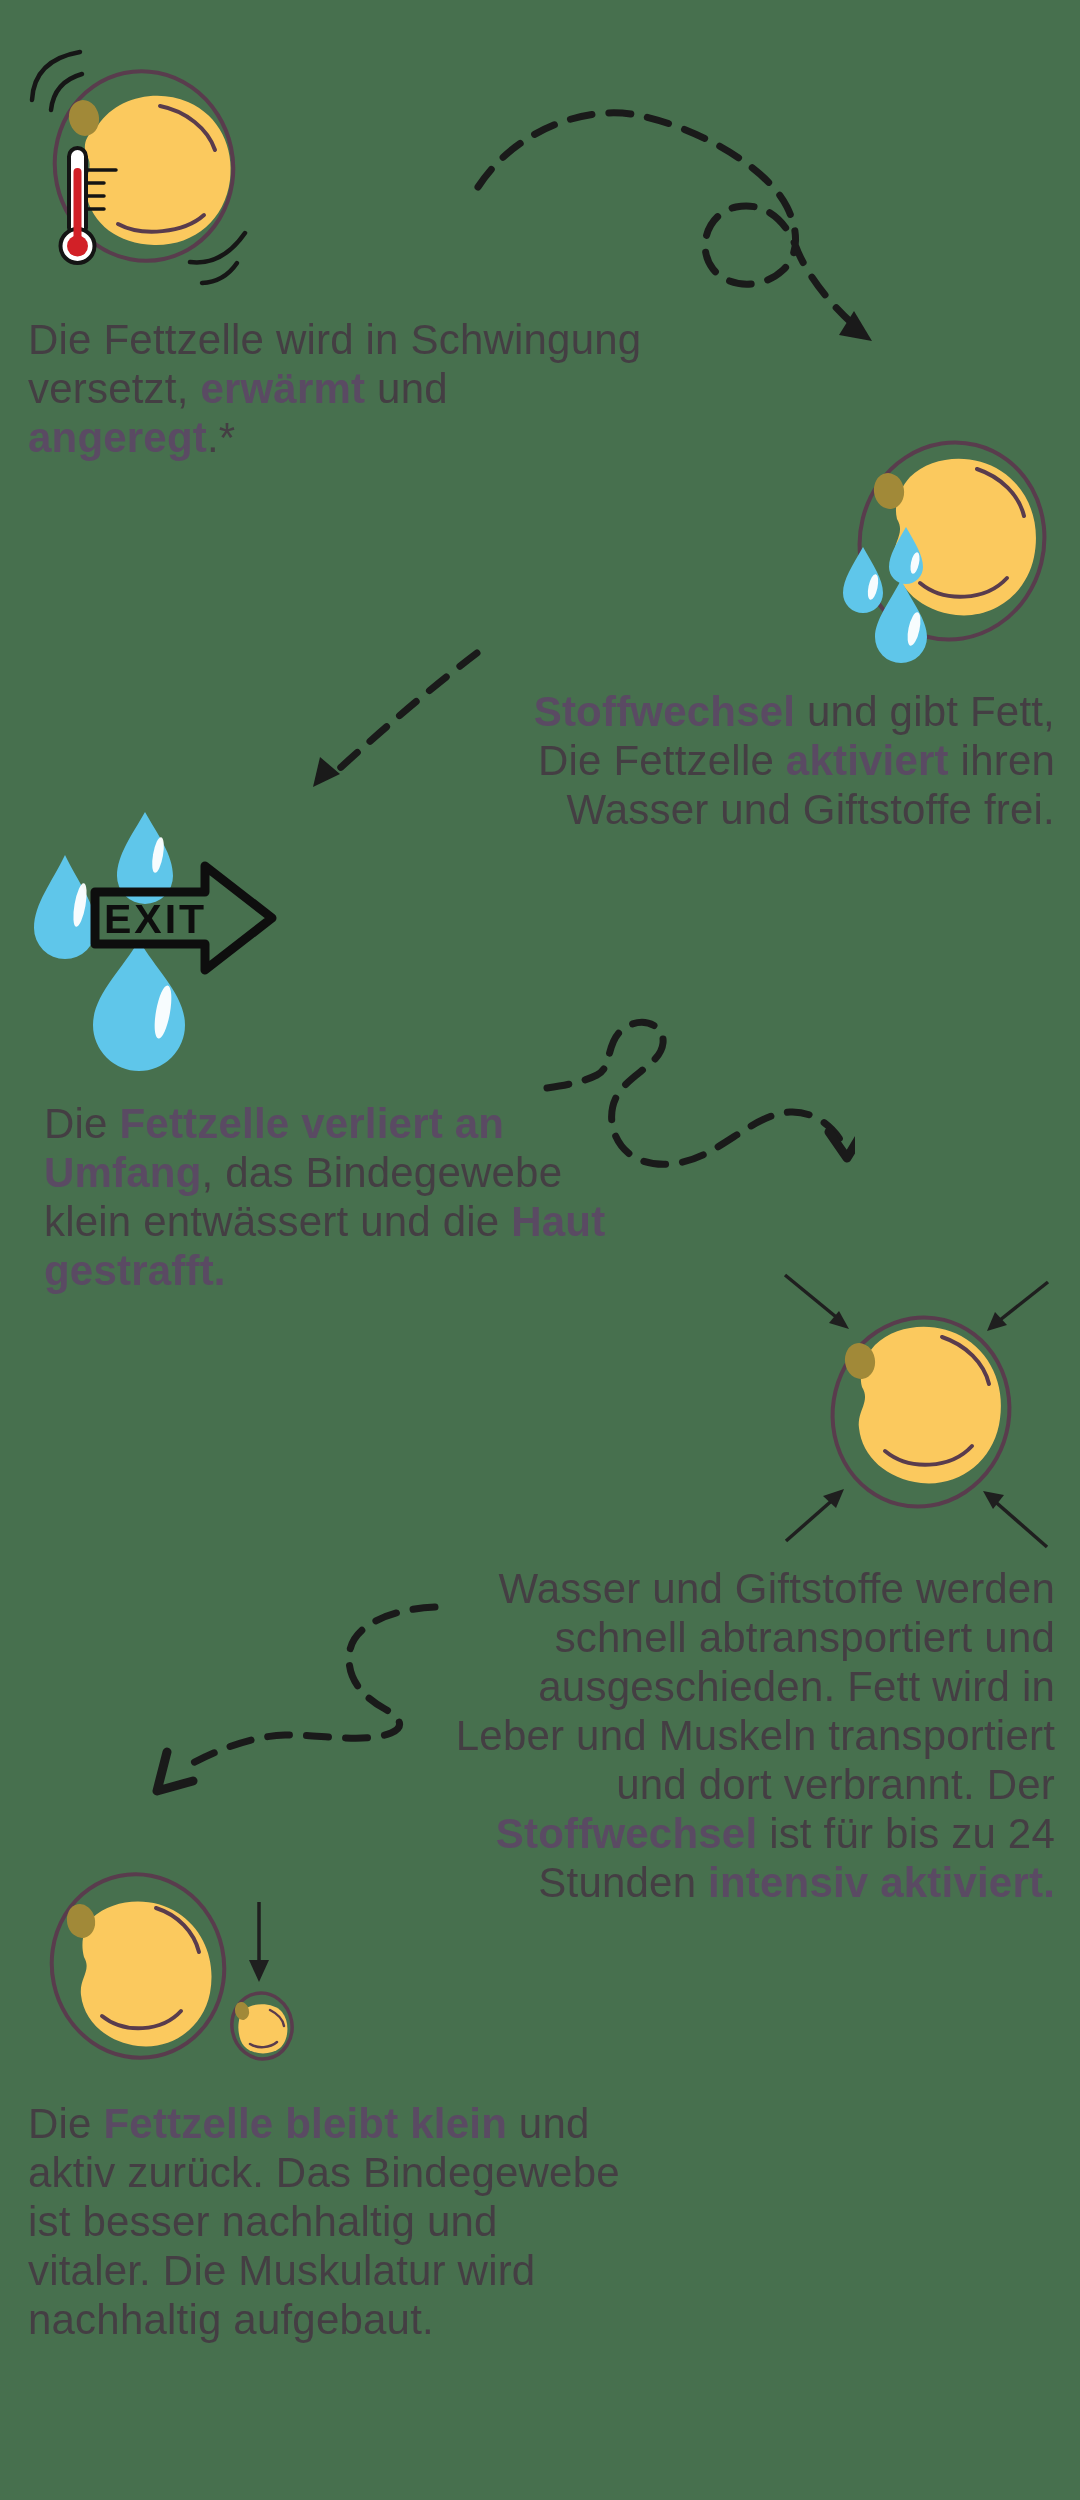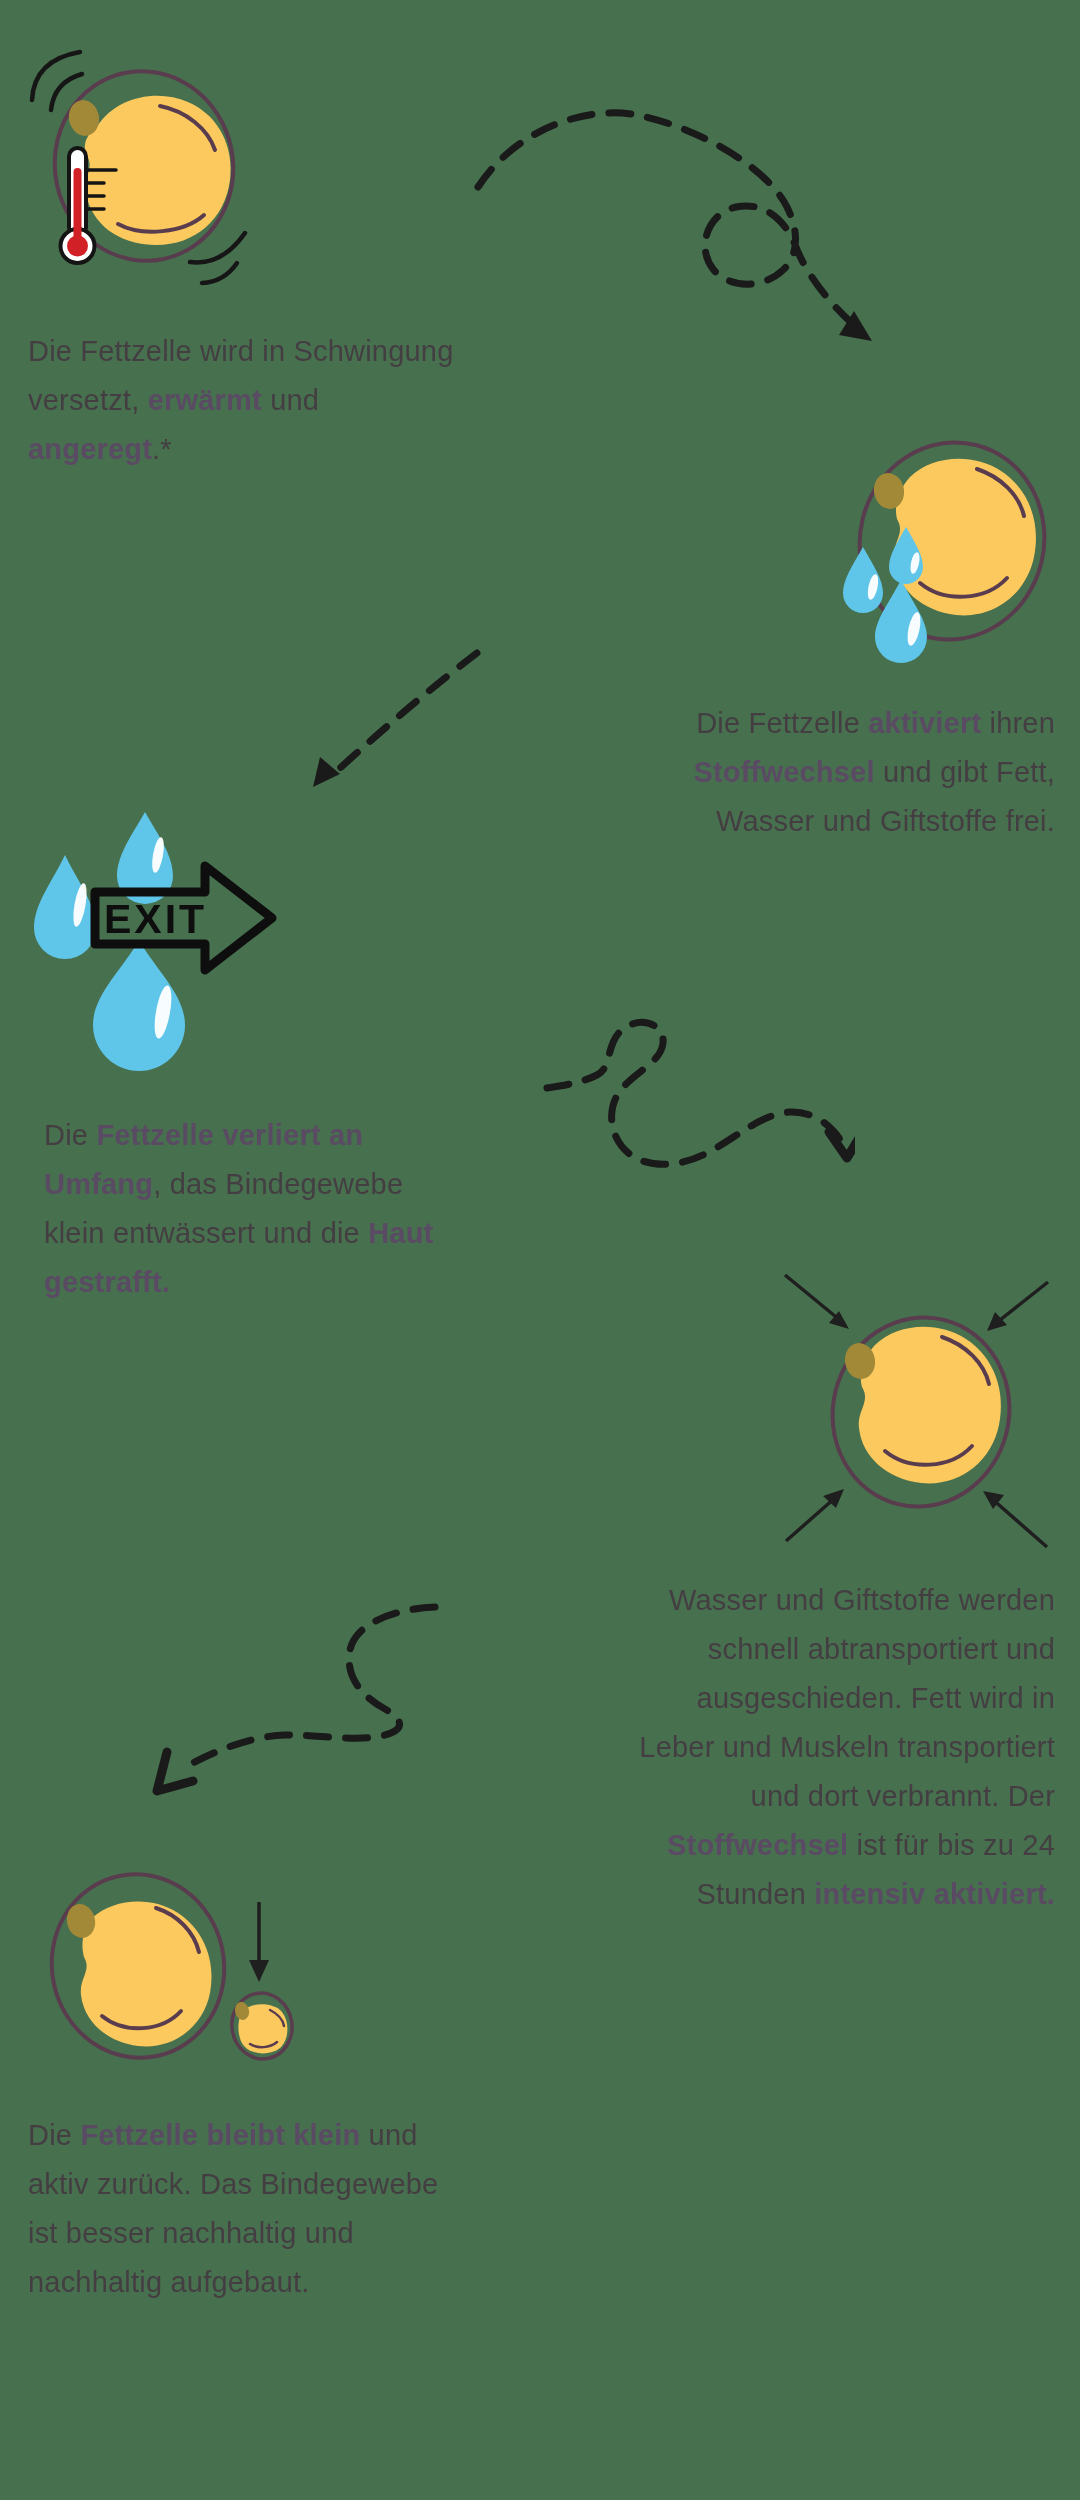--- a/index.html
+++ b/index.html
@@ -10,22 +10,22 @@
   }
   *{margin:0;padding:0;box-sizing:border-box;}
   html,body{background:#3a5a40;}
   #canvas{
     position:relative;width:1080px;height:2500px;overflow:hidden;
     background:var(--background);
     font-family:"Liberation Sans",sans-serif;
   }
   .abs{position:absolute;}
   .textblock{
-    font-size:29px;line-height:49px;color:var(--text);
-    font-weight:500;letter-spacing:.2px;white-space:nowrap;margin-top:12px;
+    font-size:42px;line-height:49px;color:var(--text);
+    font-weight:500;letter-spacing:.2px;white-space:nowrap;
   }
   .textblock.right{text-align:right;}
   .hl{color:var(--highlight);font-weight:700;}
   
   .outline{fill:none;stroke:var(--cell_outline);stroke-width:4px;}
   .blob{fill:var(--cell_fill);}
   .accent{fill:none;stroke:var(--cell_outline);stroke-width:4px;stroke-linecap:round;}
   .accent.thin{stroke-width:2.5px;}
   .nucleus{fill:var(--nucleus);}
   .dash{fill:none;stroke:var(--arrow);stroke-width:7px;stroke-linecap:round;stroke-dasharray:22 17;}
@@ -93,22 +93,22 @@
       <path class="drop" d="M 81,112 C 90,128 98,140 98,152 A 17,17 0 1 1 64,152 C 64,140 72,128 81,112 Z"></path>
       <ellipse class="gloss" cx="90" cy="148" rx="4" ry="11" transform="rotate(12 90 148)"></ellipse>
       <path class="drop" d="M 38,132 C 48,150 58,164 58,178 A 20,20 0 1 1 18,178 C 18,164 28,150 38,132 Z"></path>
       <ellipse class="gloss" cx="48" cy="172" rx="4.5" ry="13" transform="rotate(12 48 172)"></ellipse>
       <path class="drop" d="M 76,165 C 88,188 102,205 102,222 A 26,26 0 1 1 50,222 C 50,205 64,188 76,165 Z"></path>
       <ellipse class="gloss" cx="89" cy="214" rx="5.5" ry="17" transform="rotate(12 89 214)"></ellipse>
     </g>
   </svg>
 
   <div class="abs textblock right" style="right:25px;top:687px">
+      <div class="tline"><span class="hl">Stoffwechsel</span><span> und gibt Fett,</span></div>
       <div class="tline"><span>Die Fettzelle </span><span class="hl">aktiviert</span><span> ihren</span></div>
-      <div class="tline"><span class="hl">Stoffwechsel</span><span> und gibt Fett,</span></div>
       <div class="tline"><span>Wasser und Giftstoffe frei.</span></div>
     </div>
 
   <svg class="abs" style="left:305px;top:645px" width="180" height="160" viewBox="0 0 180 160">
     <path class="dash" d="M 172,8 Q 110,55 34,124"></path>
     <polygon class="head" points="8,142 15,112 35,129"></polygon>
   </svg>
 
   <svg class="abs" style="left:20px;top:800px" width="270" height="280" viewBox="0 0 270 280">
     <g>
@@ -186,16 +186,17 @@
       <path class="accent thin" d="M 240,150 C 248,154 253,160 254,166"></path>
       <path class="accent thin" d="M 220,184 C 228,189 240,188 247,182"></path>
       <ellipse class="nucleus" cx="212" cy="151" rx="7" ry="9" transform="rotate(-15 212 151)"></ellipse>
     </g>
   </svg>
 
   <div class="abs textblock" style="left:28px;top:2099px">
       <div class="tline"><span>Die </span><span class="hl">Fettzelle bleibt klein</span><span> und</span></div>
       <div class="tline"><span>aktiv zurück. Das Bindegewebe</span></div>
       <div class="tline"><span>ist besser nachhaltig und</span></div>
+      <div class="tline"><span>vitaler. Die Muskulatur wird</span></div>
       <div class="tline"><span>nachhaltig aufgebaut.</span></div>
     </div>
 
 </div>
 
 </body></html>

